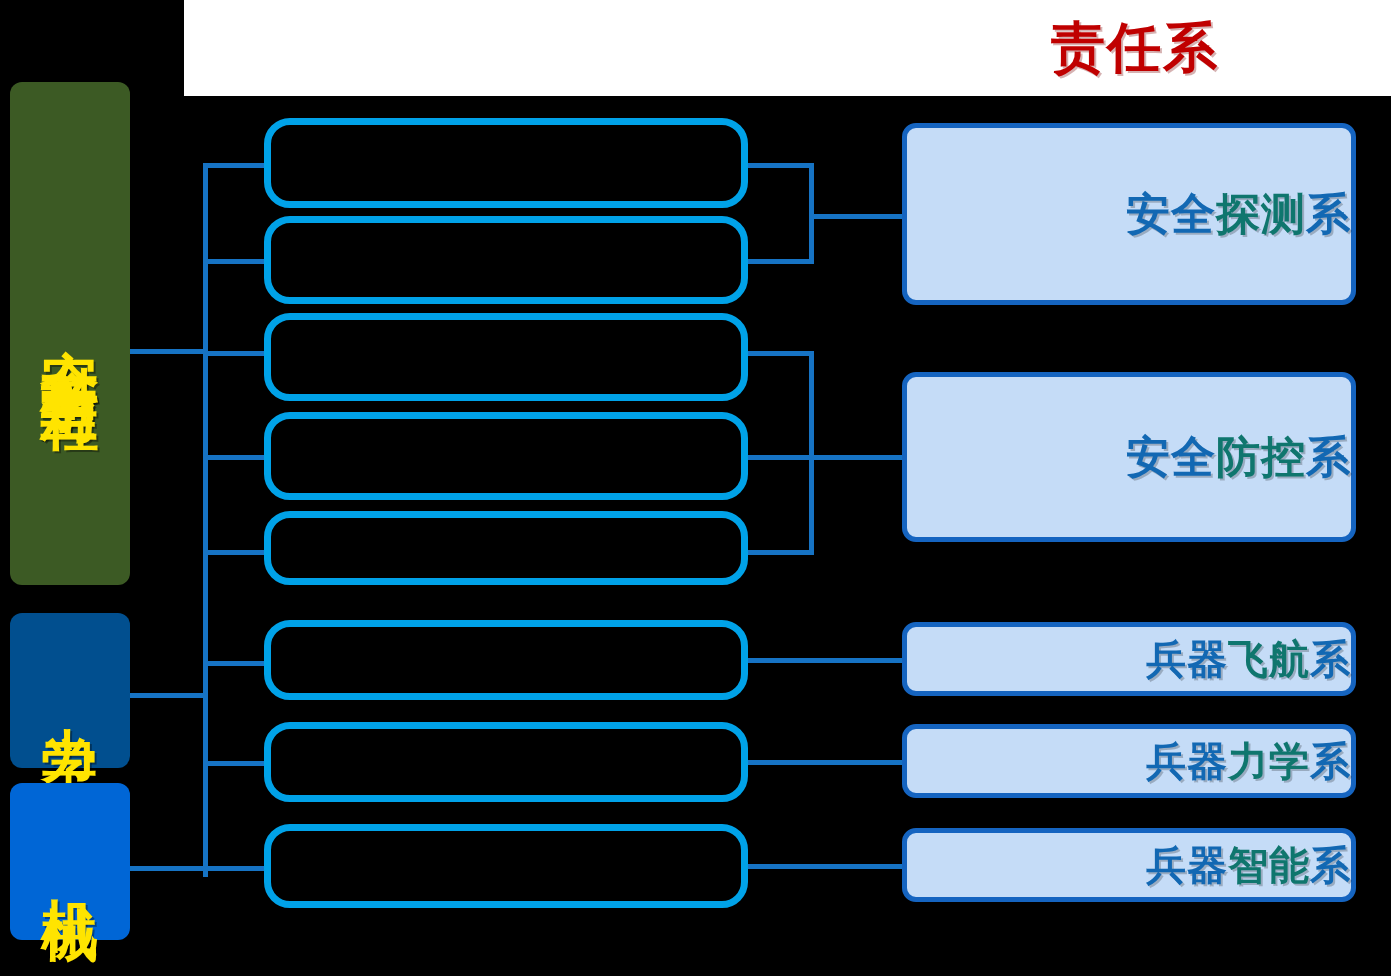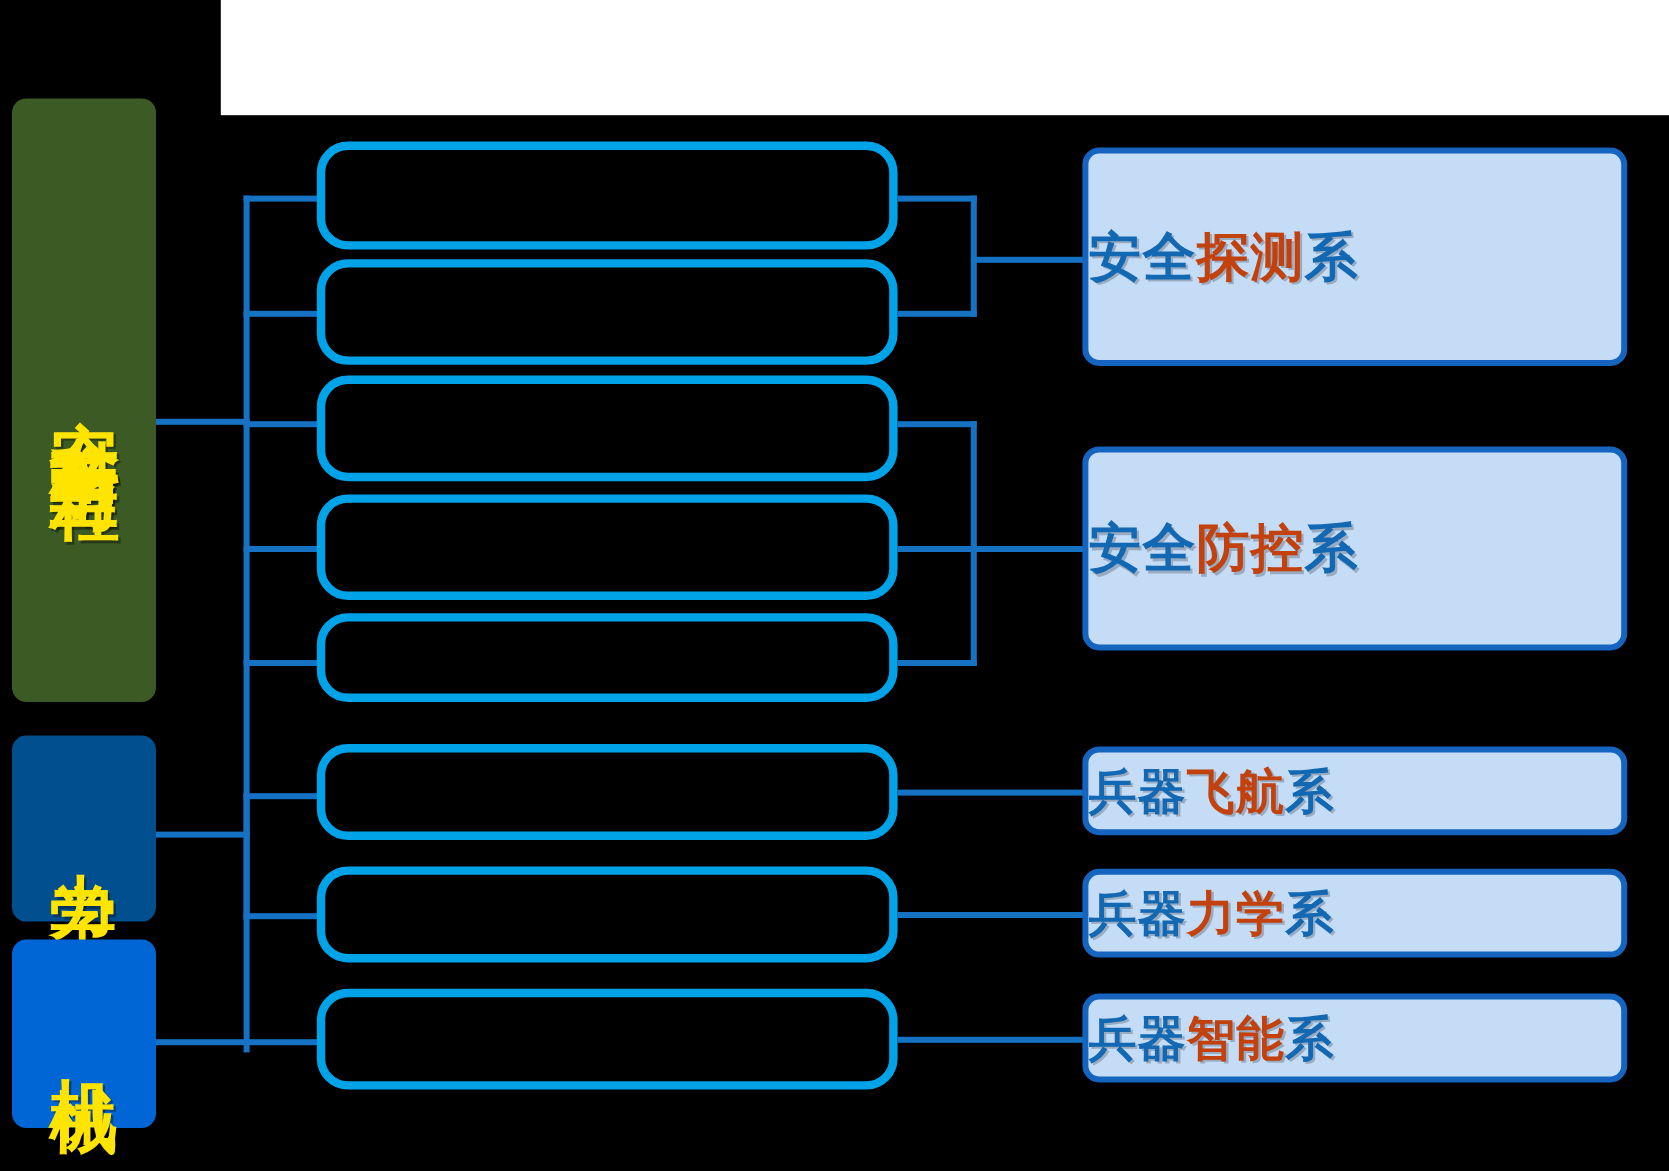--- a/index.html
+++ b/index.html
@@ -65,39 +65,40 @@
     box-sizing:border-box;
   }
 
   
   .dept-box{
     position:absolute;
     background:#c5dcf7;
     border:5px solid #1564c0;
     border-radius:14px;
     box-sizing:border-box;
-    display:flex;align-items:center;justify-content:flex-start;
+    display:flex;align-items:center;justify-content:flex-end;
     font-size:42px;font-weight:bold;
     white-space:nowrap;
     letter-spacing:1px;
   }
   .dept-box .b{color:#1268b3;text-shadow:2px 2px 0 rgba(0,0,0,.22);}
-  .dept-box .r{color:#c2410c;text-shadow:2px 2px 0 rgba(0,0,0,.22);}
+  .dept-box .r{color:#0f766e;text-shadow:2px 2px 0 rgba(0,0,0,.22);}
 
   
   .ln{position:absolute;background:#1673c4;}
   .ln-h{height:5px;}
   .ln-v{width:5px;}
 </style>
 </head>
 <body>
 
 <div id="stage">
 
   <div class="header-bar"></div>
+  <div class="header-title" id="hdr-department">责任系</div>
 
   <div class="cat" id="cat-safety">安全科学与工程</div>
   <div class="cat" id="cat-mechanics">力学</div>
   <div class="cat" id="cat-machinery">机械</div>
 
   <div class="ln ln-h" style="left:130px;top:349px;width:78px;"></div>
 
   <div class="ln ln-v" style="left:203px;top:163px;height:714px;"></div>
 
   <div class="ln ln-h" style="left:203px;top:163px;width:66px;"></div>

